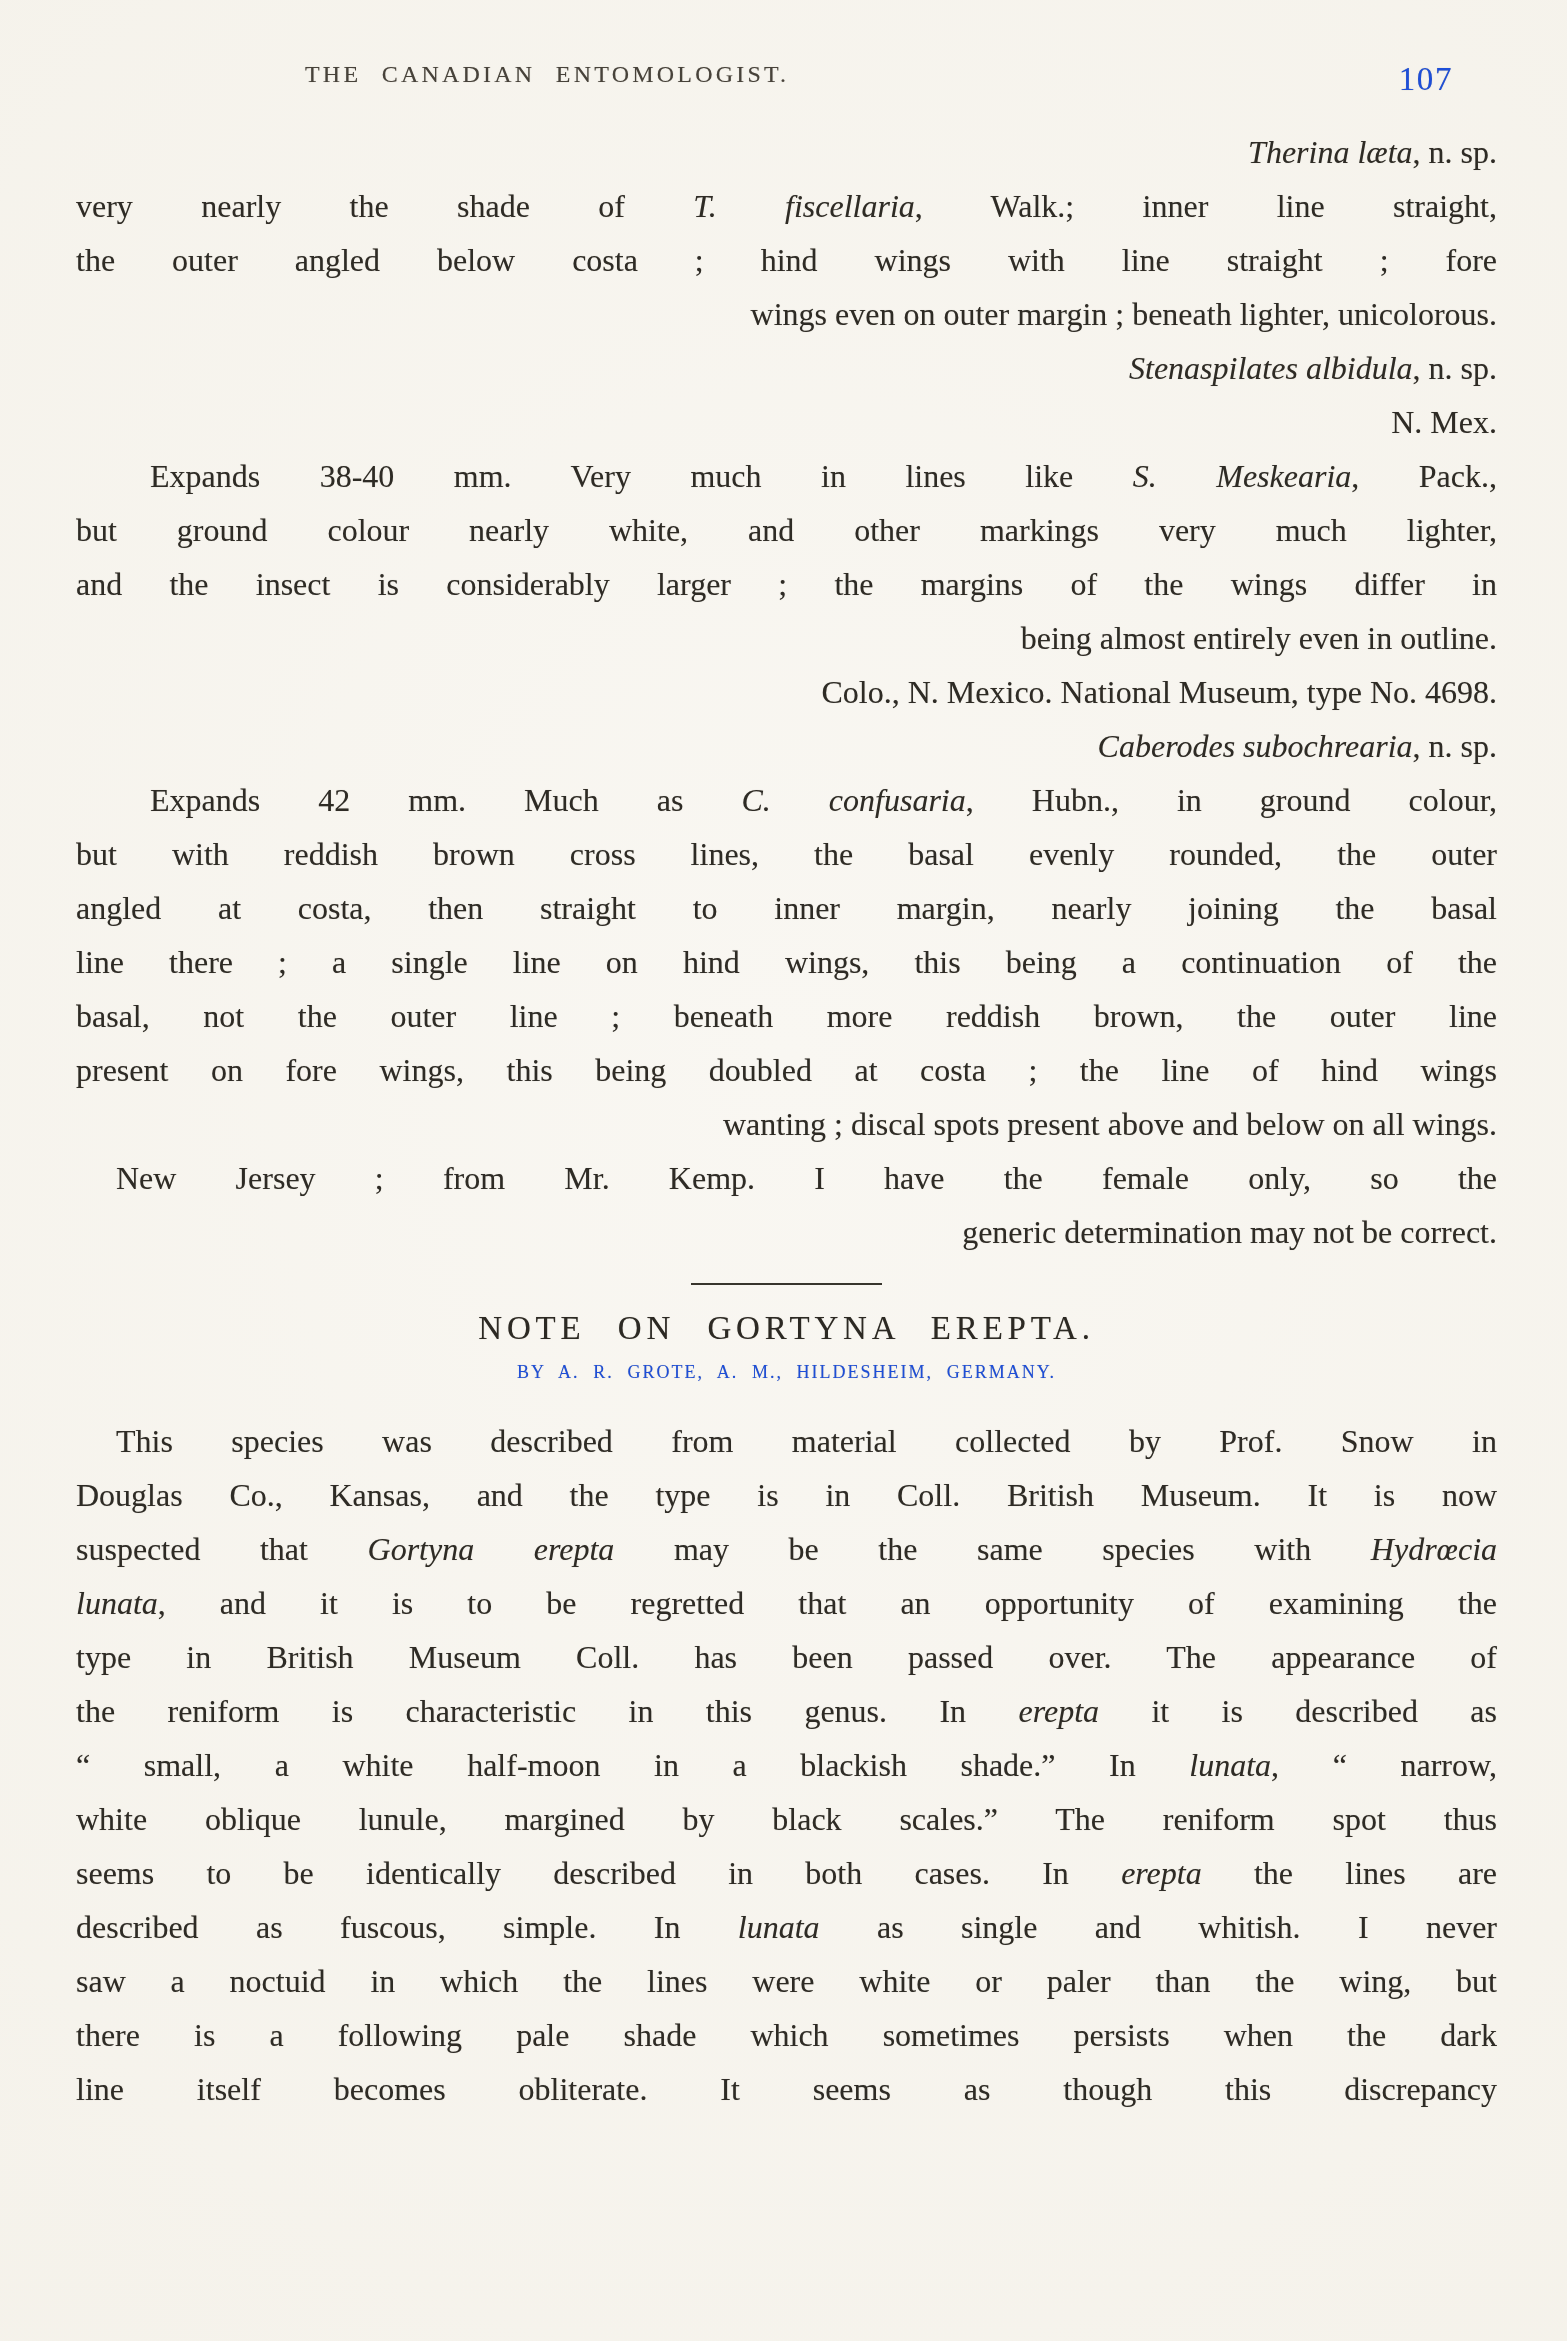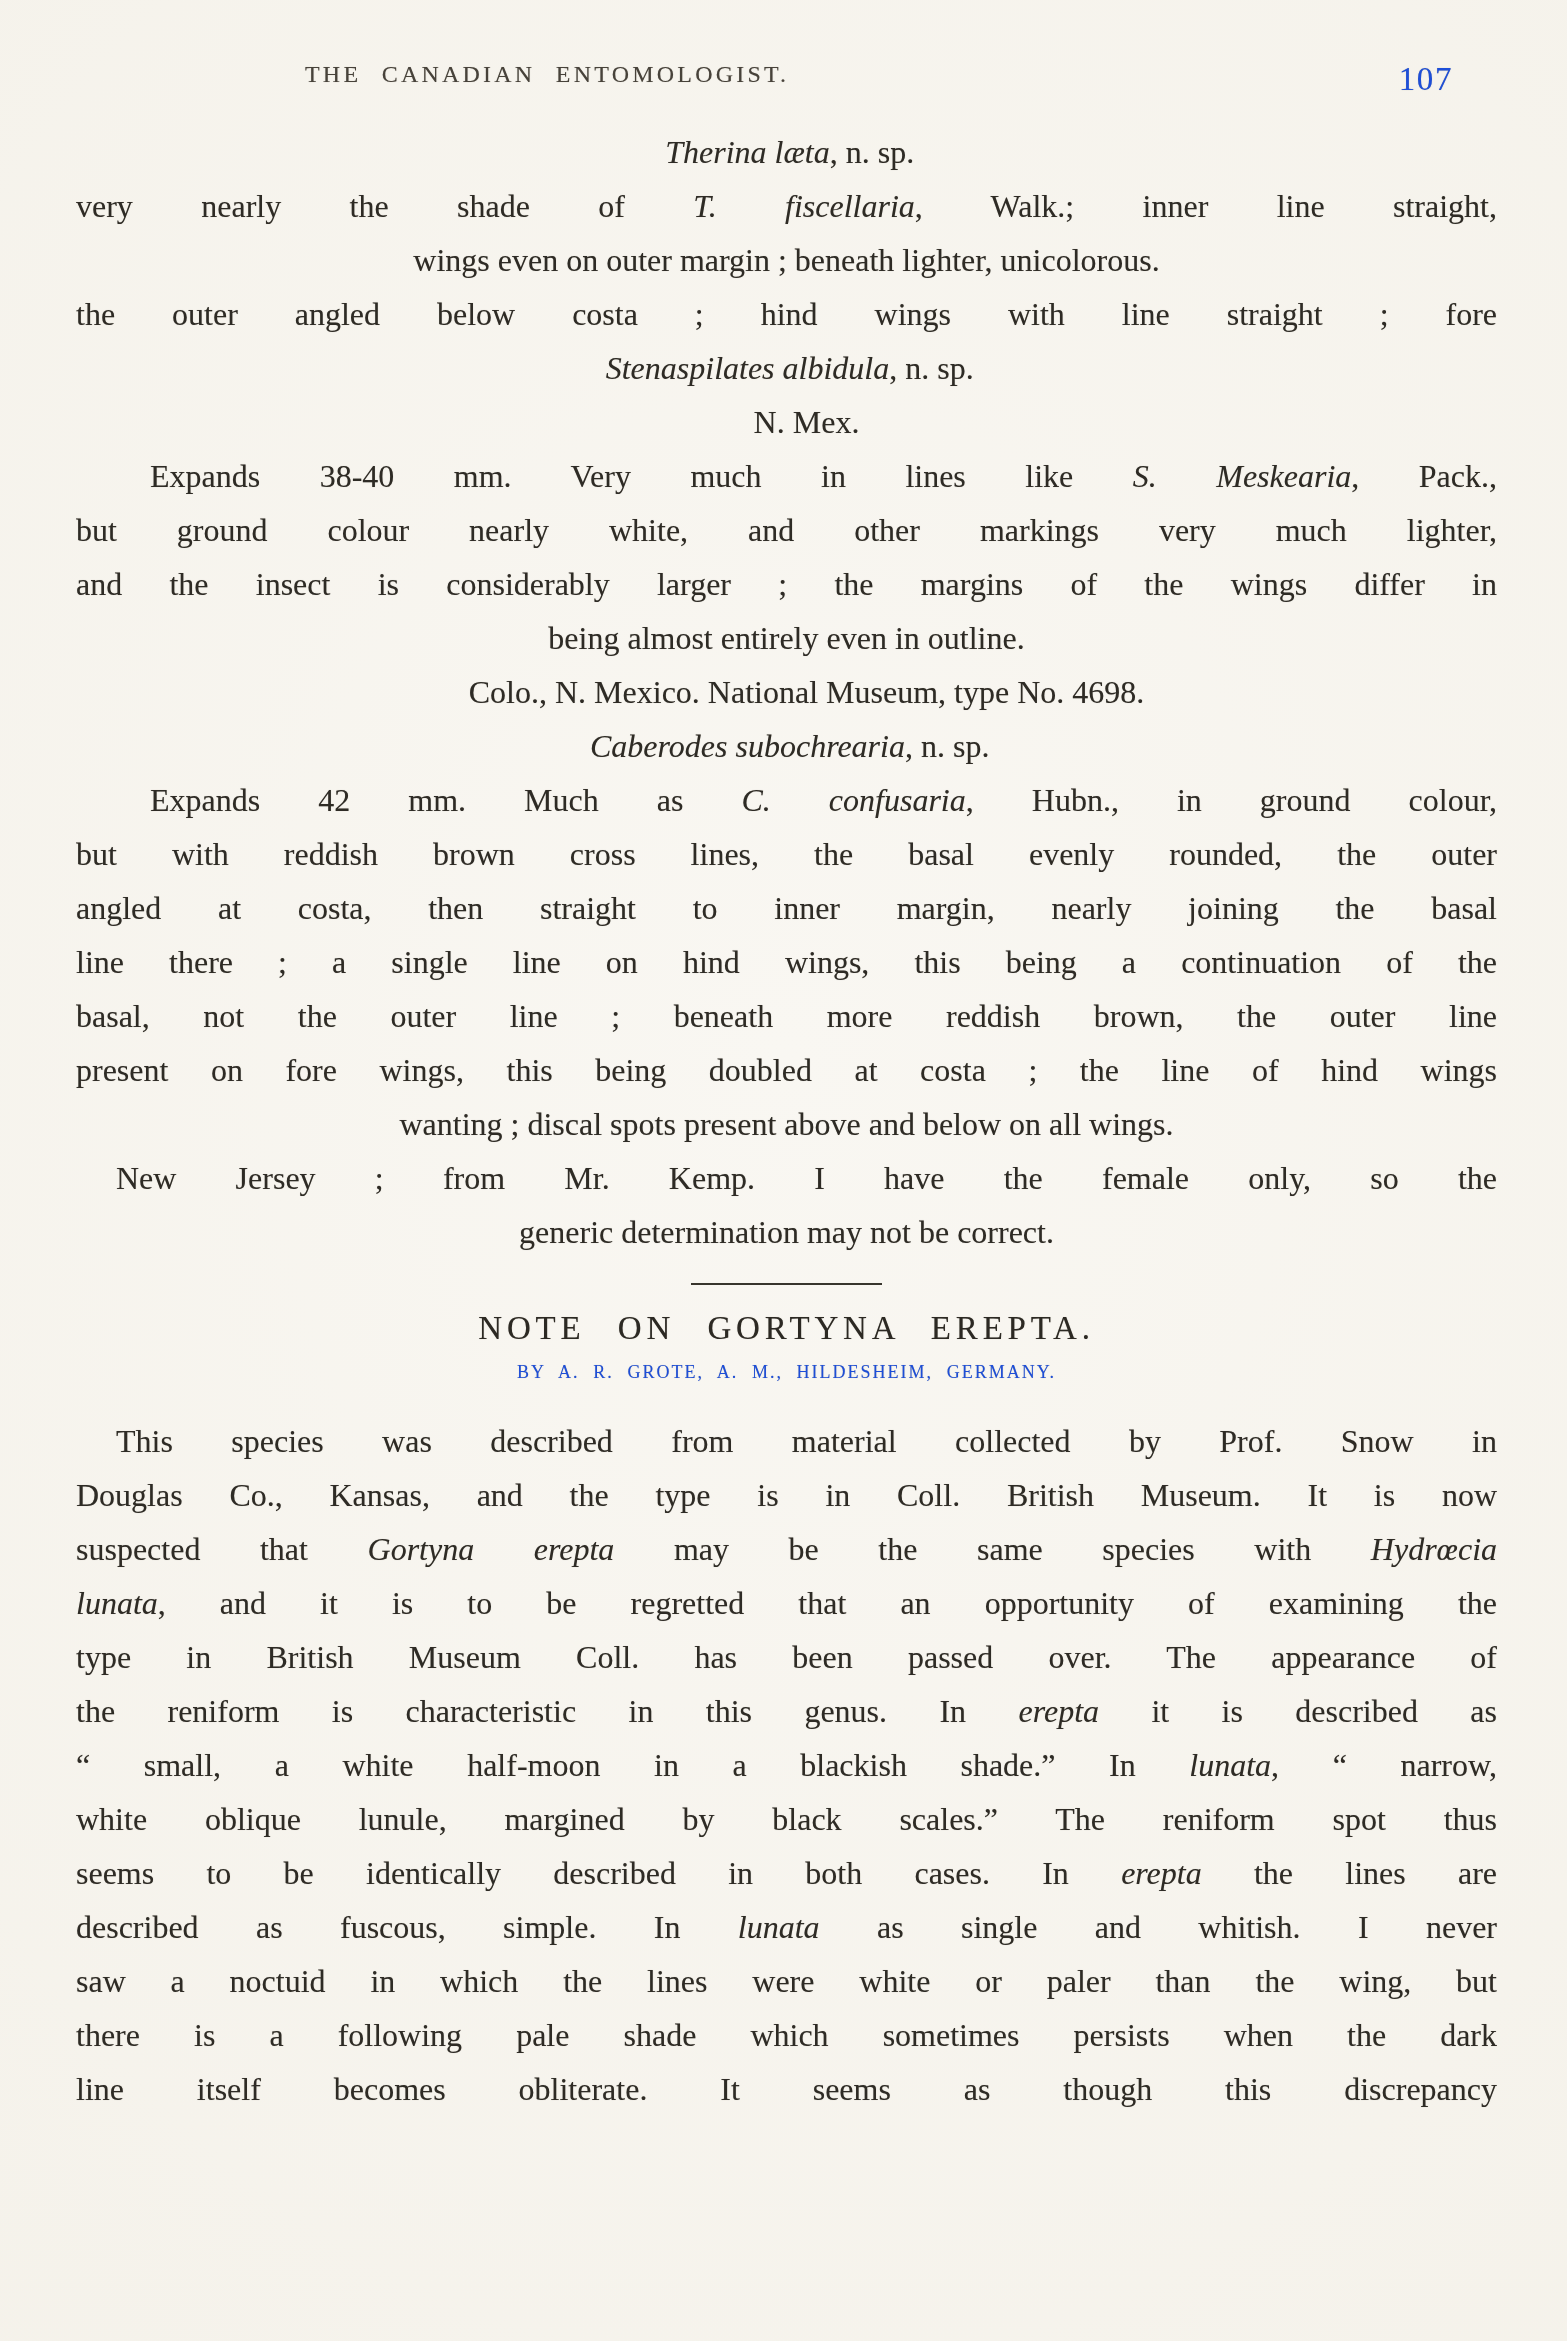--- a/index.html
+++ b/index.html
@@ -47,21 +47,21 @@
   }
   
   .body-text {
     margin: 29px 71px 0 76px;
     width: 1421px;
     font-size: 32px;
     line-height: 54px;
     text-shadow: 0 0 0.8px rgba(45,40,28,0.30);
   }
   .line {
-    text-align: center;
+    text-align: right;
     min-height: 54px;
   }
   .line.just {
     text-align: justify;
     text-align-last: justify;
   }
   .ind-h { padding-left: 6.4px; }
   .ind-p { padding-left: 74px; }
   .ind-s { padding-left: 40px; }
   .it { font-style: italic; }
@@ -103,22 +103,22 @@
     <span class="journal-title">THE CANADIAN ENTOMOLOGIST.</span>
     <span class="page-number">107</span>
   </div>
 
   <div class="body-text">
       <div class="block heading">
         <div class="line ind-h"><span class="it">Therina læta</span><span>, n. sp.</span></div>
       </div>
       <div class="block paragraph">
         <div class="line just"><span>very nearly the shade of </span><span class="it">T. fiscellaria</span><span>, Walk.; inner line straight,</span></div>
+        <div class="line just"><span>the outer angled below costa ; hind wings with line straight ; fore</span></div>
         <div class="line"><span>wings even on outer margin ; beneath lighter, unicolorous.</span></div>
-        <div class="line just"><span>the outer angled below costa ; hind wings with line straight ; fore</span></div>
       </div>
       <div class="block heading">
         <div class="line ind-h"><span class="it">Stenaspilates albidula</span><span>, n. sp.</span></div>
       </div>
       <div class="block locality">
         <div class="line ind-s"><span>N. Mex.</span></div>
       </div>
       <div class="block paragraph">
         <div class="line just ind-p"><span>Expands 38-40 mm.  Very much in lines like </span><span class="it">S. Meskearia</span><span>, Pack.,</span></div>
         <div class="line just"><span>but ground colour nearly white, and other markings very much lighter,</span></div>

